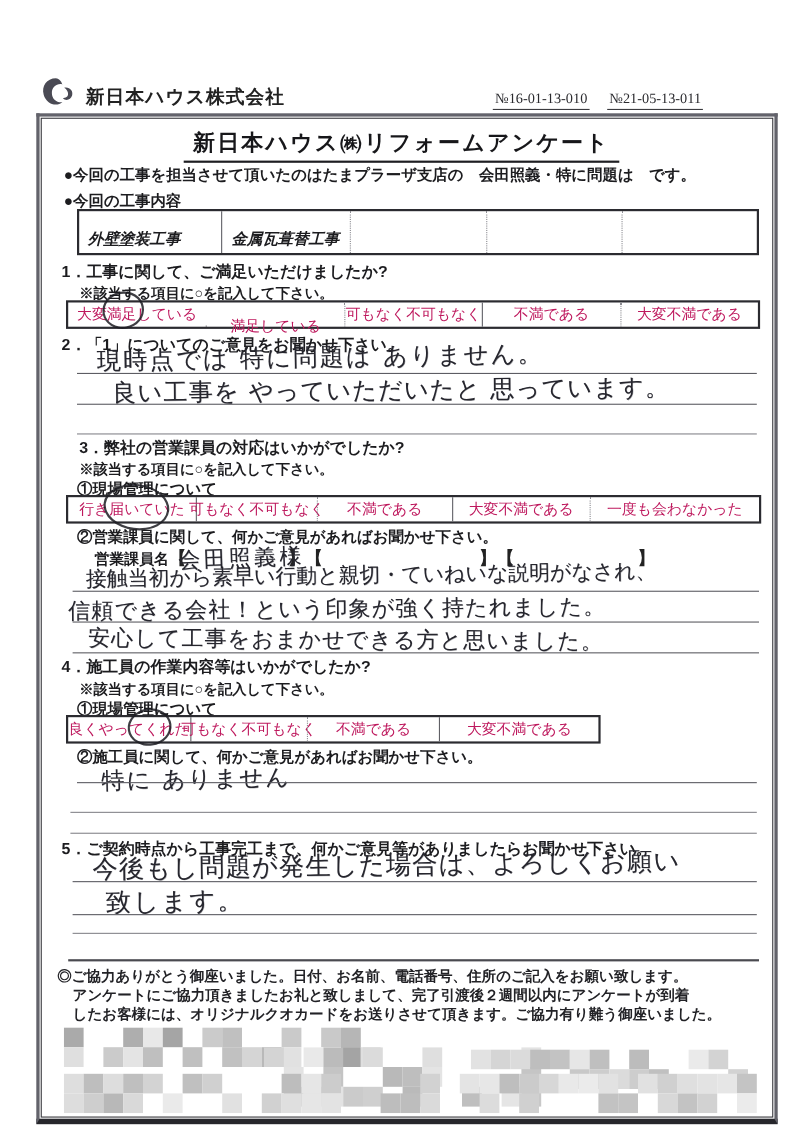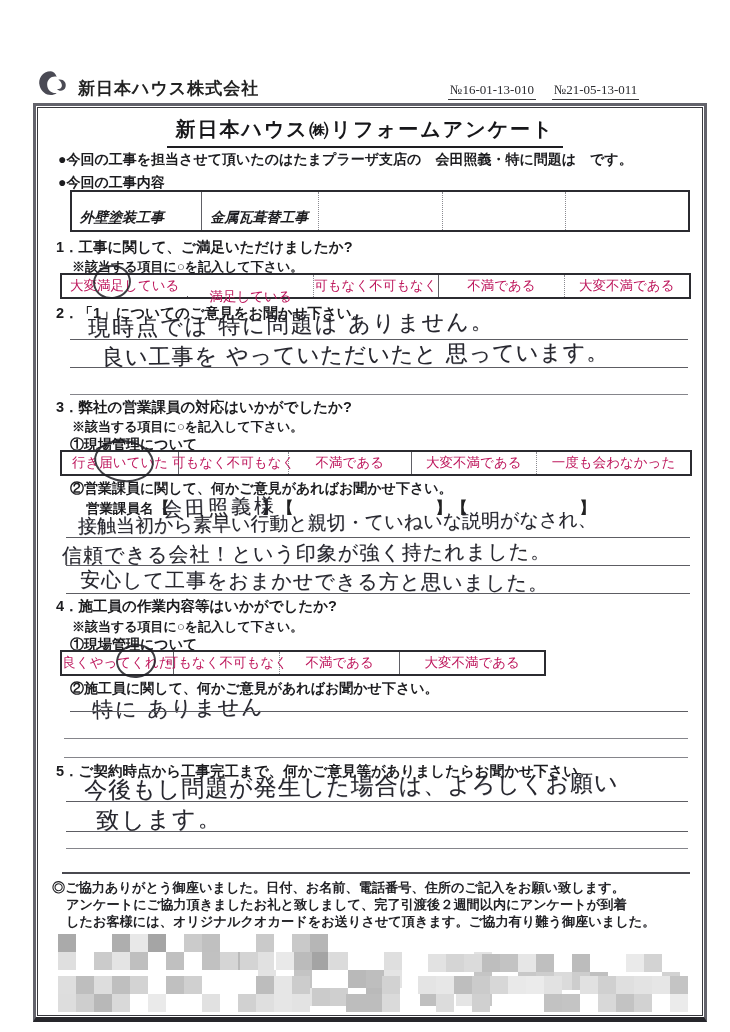--- a/index.html
+++ b/index.html
@@ -133,21 +133,21 @@
   </div>
   <div class="abs circle-mark" style="left:93px;top:265px;width:38px;height:34px;transform:rotate(-10deg);"></div>
 
   <div class="abs q-label" style="left:56px;top:304px;">2．「1」についてのご意見をお聞かせ下さい。</div>
   <div class="abs hw" style="left:88px;top:310px;font-size:22px;transform:rotate(-1deg);letter-spacing:2px;">現時点では 特に問題は ありません。</div>
   <div class="abs rule" style="left:70px;top:339px;width:618px;"></div>
   <div class="abs hw" style="left:102px;top:340px;font-size:22px;transform:rotate(-0.6deg);letter-spacing:1px;">良い工事を やっていただいたと 思っています。</div>
   <div class="abs rule" style="left:70px;top:367px;width:618px;"></div>
   <div class="abs rule-light" style="left:70px;top:394px;width:618px;"></div>
 
-  <div class="abs q-label" style="left:56px;top:398px;">3．弊社の営業課員の対応はいかがでしたか?</div>
+  <div class="abs q-label" style="left:72px;top:398px;">3．弊社の営業課員の対応はいかがでしたか?</div>
   <div class="abs note" style="left:72px;top:418px;">※該当する項目に○を記入して下さい。</div>
   <div class="abs sub" style="left:70px;top:436px;">①現場管理について</div>
   <div class="abs opt-table" style="left:60px;top:450px;width:632px;height:26px;">
     <div class="opt-cell" style="width:18.5%;">行き届いていた</div>
     <div class="opt-cell sep-solid" style="width:17.5%;">可もなく不可もなく</div>
     <div class="opt-cell sep-dot" style="width:19.5%;">不満である</div>
     <div class="opt-cell sep-solid" style="width:20%;">大変不満である</div>
     <div class="opt-cell sep-dot" style="width:24.5%;">一度も会わなかった</div>
   </div>
   <div class="abs circle-mark" style="left:94px;top:440px;width:60px;height:42px;transform:rotate(7deg);"></div>

